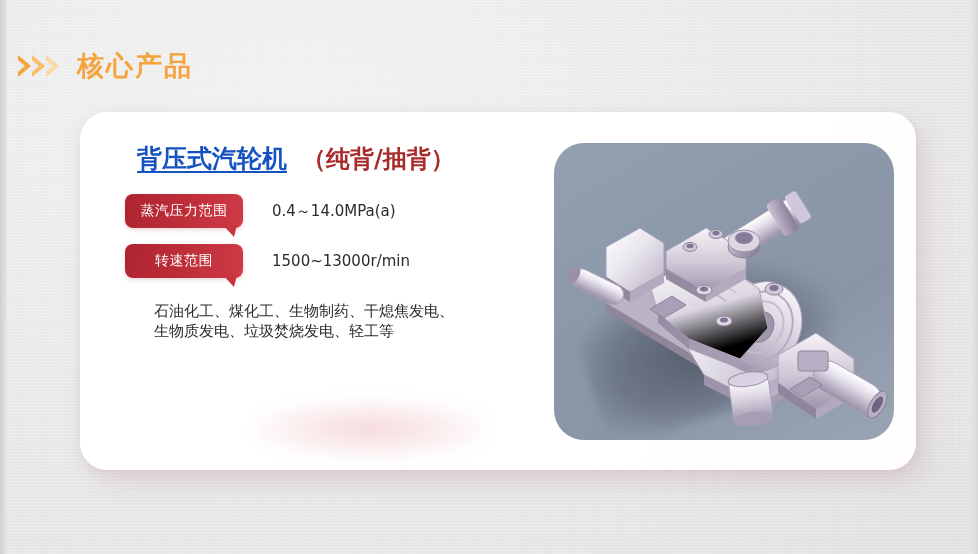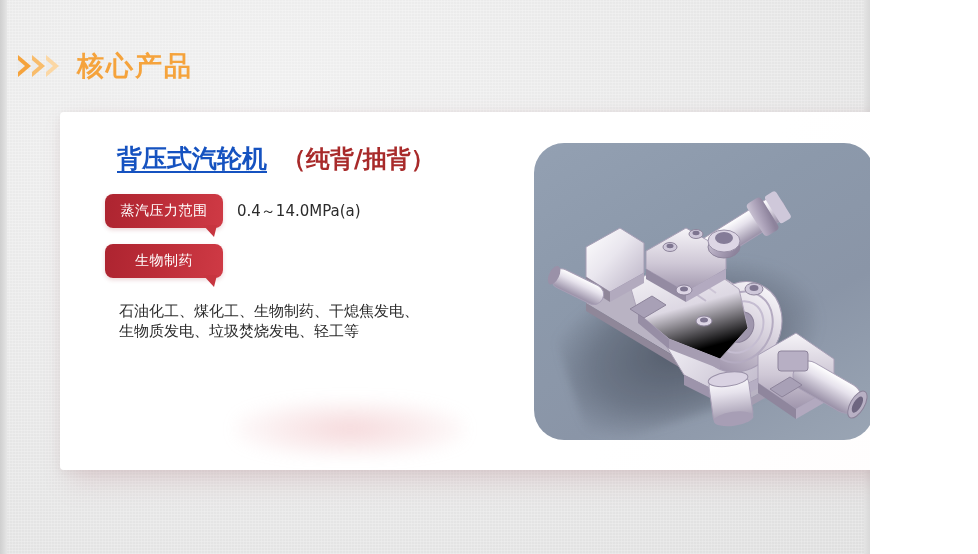--- a/index.html
+++ b/index.html
@@ -7,21 +7,21 @@
   body {
     width: 978px;
     height: 554px;
     overflow: hidden;
     font-family: "Liberation Sans", "DejaVu Sans", sans-serif;
     background: #ffffff;
   }
 
   #slide {
     position: relative;
-    width: 870px;
+    width: 978px;
     height: 554px;
     background:
       radial-gradient(ellipse at 30% 20%, #f3f3f3 0%, #eaeaea 55%, #e2e2e2 100%);
     overflow: hidden;
   }
 
   
   #slide::before {
     content: "";
     position: absolute;
@@ -94,26 +94,26 @@
     font-size: 27px;
     font-weight: bold;
     color: #F5A33C;
     letter-spacing: 2px;
     font-family: "DejaVu Sans", "Liberation Sans", sans-serif;
   }
 
   
   .card {
     position: absolute;
-    left: 60px;
+    left: 80px;
     top: 112px;
     width: 836px;
     height: 358px;
     background: linear-gradient(120deg, #ffffff 0%, #ffffff 70%, #fffdfd 100%);
-    border-radius: 4px;
+    border-radius: 27px;
     box-shadow:
        10px 12px 26px rgba(190,140,145,.26),
        0 3px 10px rgba(160,130,135,.12);
     z-index: 4;
   }
 
   
   .card::after {
     content:"";
     position:absolute;
@@ -191,21 +191,21 @@
     position: absolute;
     right: 6px;
     bottom: -9px;
     width: 0; height: 0;
     border-left: 11px solid transparent;
     border-right: 3px solid transparent;
     border-top: 12px solid #c7353F;
   }
 
   .spec-value {
-    margin-left: 14px;
+    margin-left: 29px;
     padding-top: 7px;
     font-size: 15px;
     color: #2b2b2b;
     line-height: 20px;
     font-family: "DejaVu Sans", "Liberation Sans", sans-serif;
     white-space: pre-line;
   }
 
   
   .image-panel {
@@ -263,21 +263,22 @@
 
     <div class="spec-list">
 
       <div class="spec-row">
         <div class="badge nosel">蒸汽压力范围</div>
         <div class="spec-value">0.4～14.0MPa(a)</div>
       </div>
 
 
       <div class="spec-row">
-        <div class="badge nosel">生物制药</div>
+        <div class="badge nosel">转速范围</div>
+        <div class="spec-value">1500~13000r/min</div>
       </div>
 
 
       <div class="spec-row">
         <div class="spec-value">石油化工、煤化工、生物制药、干熄焦发电、
 生物质发电、垃圾焚烧发电、轻工等</div>
       </div>
 
     </div>
 

